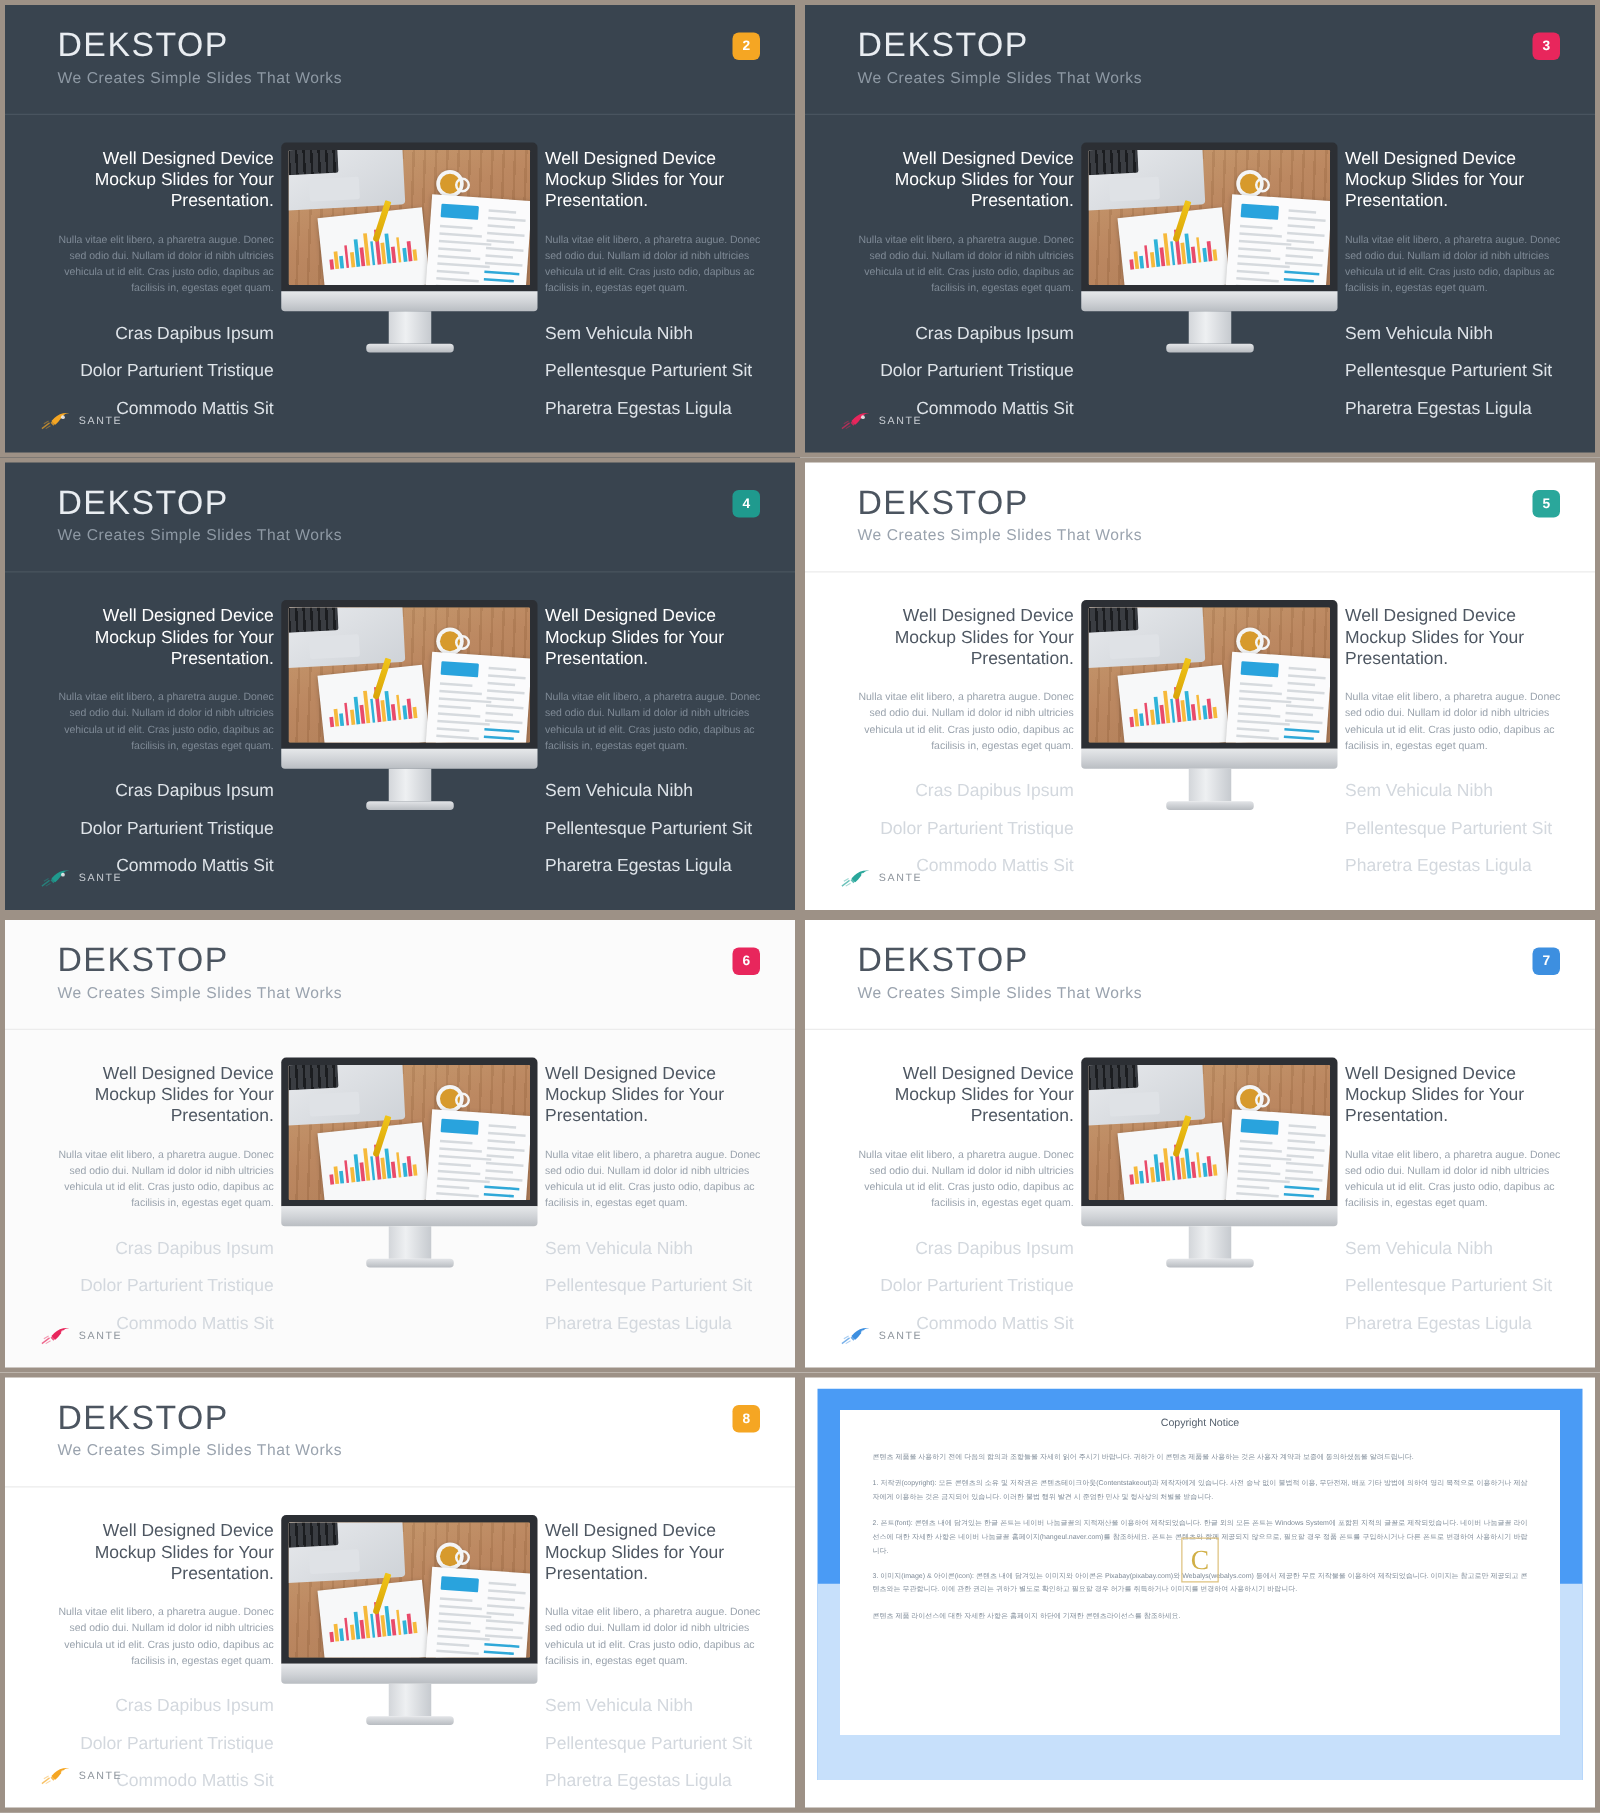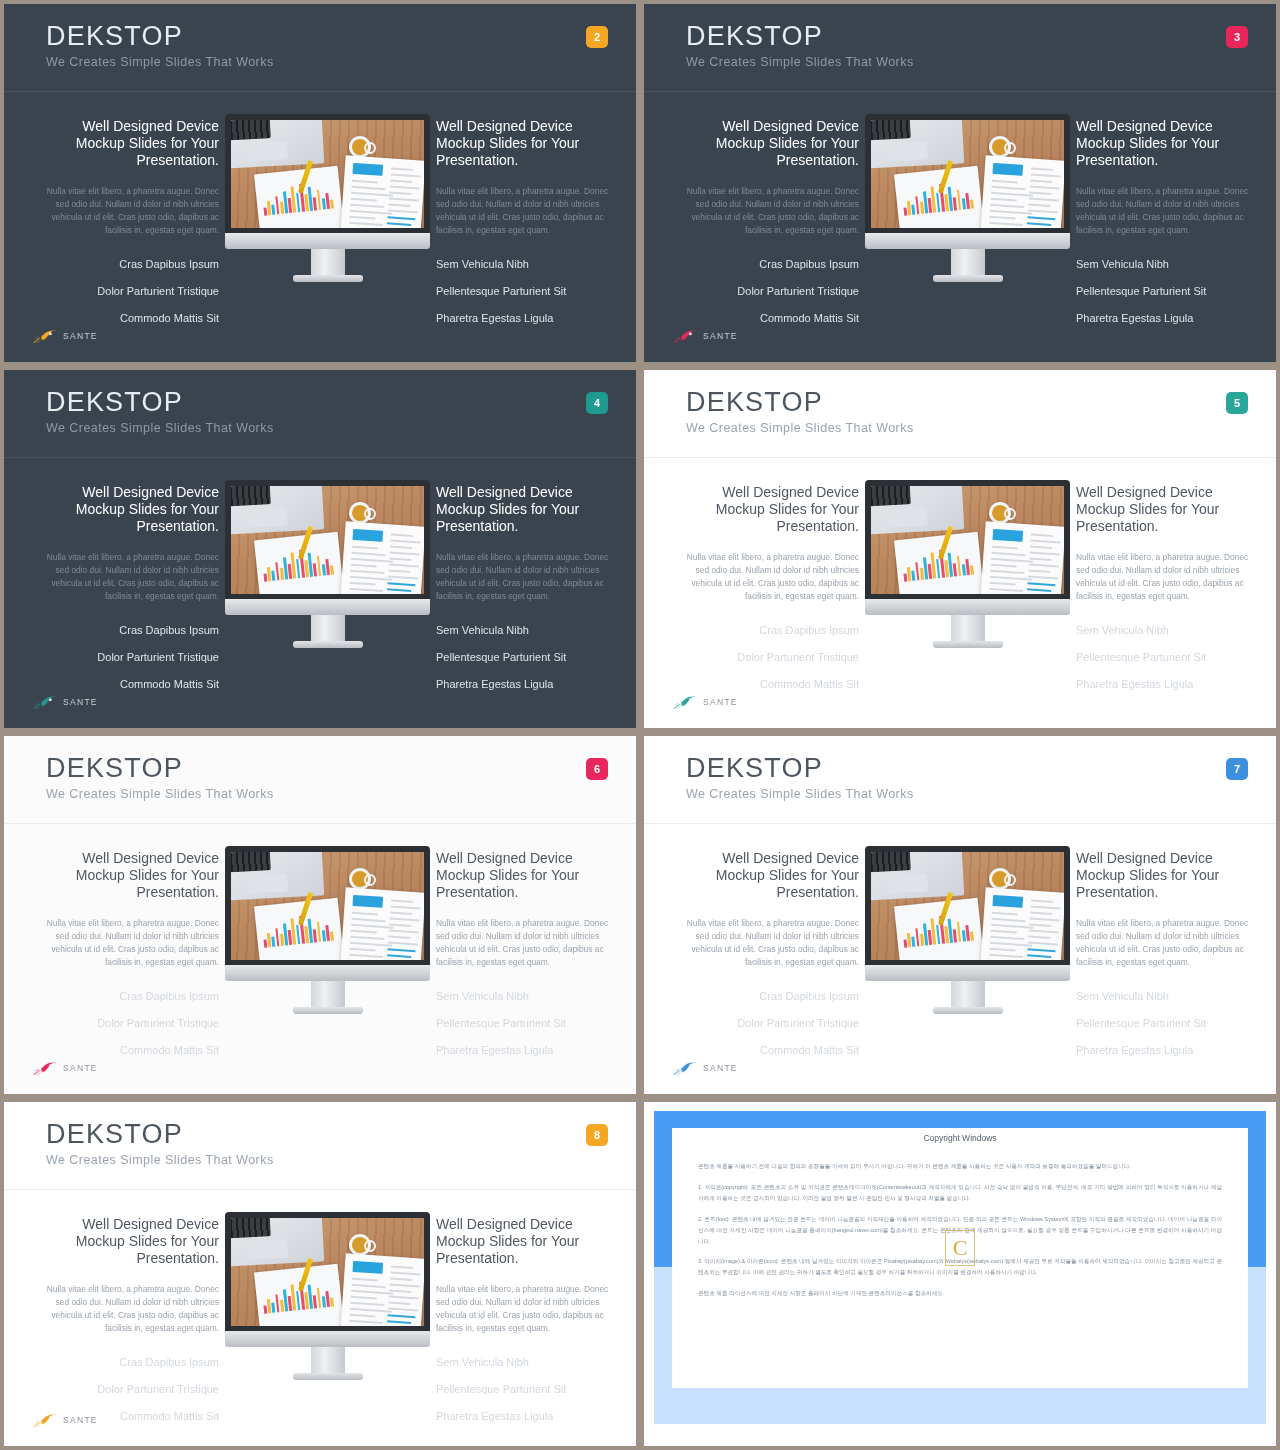--- a/index.html
+++ b/index.html
@@ -111,21 +111,21 @@
     font-size: 8.4px;
     line-height: 1.55;
     margin-top: 16px;
   }
   .dark .col-body { color: #7f8a96; }
   .light .col-body, .lightgray .col-body { color: #9aa3ad; }
 
   .col-list { margin-top: 22px; }
   .col-list li {
     list-style: none;
-    font-size: 11px;
+    font-size: 14px;
     line-height: 1;
     margin-bottom: 16px;
   }
   .dark .col-list li { color: #dfe4e9; }
   .light .col-list li, .lightgray .col-list li { color: #d3d8de; }
   .col-list { padding: 0; margin-left: 0; margin-right: 0; }
 
   
   .col-mid {
     flex: 1 1 auto;
@@ -989,21 +989,21 @@
           <path d="M2 19l8-6" stroke="#f5a623" stroke-width="1.4" fill="none" opacity=".7"></path>
           <path d="M4 14l5-3M6 19l5-3" stroke="#f5a623" stroke-width="1.1" fill="none" opacity=".45"></path>
         </svg>
         <span class="logo-text">SANTE</span>
       </div>
     </div>
     <div class="copy-slide">
       <div class="copy-blue"></div>
       <div class="copy-blue-fade"></div>
       <div class="copy-card">
-        <div class="copy-subtitle">Copyright Windows</div>
+        <div class="copy-subtitle">Copyright Notice</div>
         <div class="copy-body">
           <p>콘텐츠 제품을 사용하기 전에 다음의 합의과 조항들을 자세히 읽어 주시기 바랍니다. 귀하가 이 콘텐츠 제품을 사용하는 것은 사용자 계약과 보증에 동의하셨음을 알려드립니다.</p>
           <p>1. 저작권(copyright): 모든 콘텐츠의 소유 및 저작권은 콘텐츠테이크아웃(Contentstakeout)과 제작자에게 있습니다. 사전 승낙 없이 불법적 이용, 무단전재, 배포 기타 방법에 의하여 영리 목적으로 이용하거나 제삼자에게 이용하는 것은 금지되어 있습니다. 이러한 불법 행위 발견 시 준엄한 민사 및 형사상의 처벌을 받습니다.</p>
           <p>2. 폰트(font): 콘텐츠 내에 담겨있는 한글 폰트는 네이버 나눔글꼴의 지적재산을 이용하여 제작되었습니다. 한글 외의 모든 폰트는 Windows System에 포함된 지적의 글꼴로 제작되었습니다. 네이버 나눔글꼴 라이선스에 대한 자세한 사항은 네이버 나눔글꼴 홈페이지(hangeul.naver.com)를 참조하세요. 폰트는 콘텐츠와 함께 제공되지 않으므로, 필요할 경우 정품 폰트를 구입하시거나 다른 폰트로 변경하여 사용하시기 바랍니다.</p>
           <p>3. 이미지(image) &amp; 아이콘(icon): 콘텐츠 내에 담겨있는 이미지와 아이콘은 Pixabay(pixabay.com)와 Webalys(webalys.com) 등에서 제공한 무료 저작물을 이용하여 제작되었습니다. 이미지는 참고로만 제공되고 콘텐츠와는 무관합니다. 이에 관한 권리는 귀하가 별도로 확인하고 필요할 경우 허가를 취득하거나 이미지를 변경하여 사용하시기 바랍니다.</p>
           <p>콘텐츠 제품 라이선스에 대한 자세한 사항은 홈페이지 하단에 기재한 콘텐츠라이선스를 참조하세요.</p>
         </div>
         <div class="copy-watermark">C</div>
       </div>
     </div>

